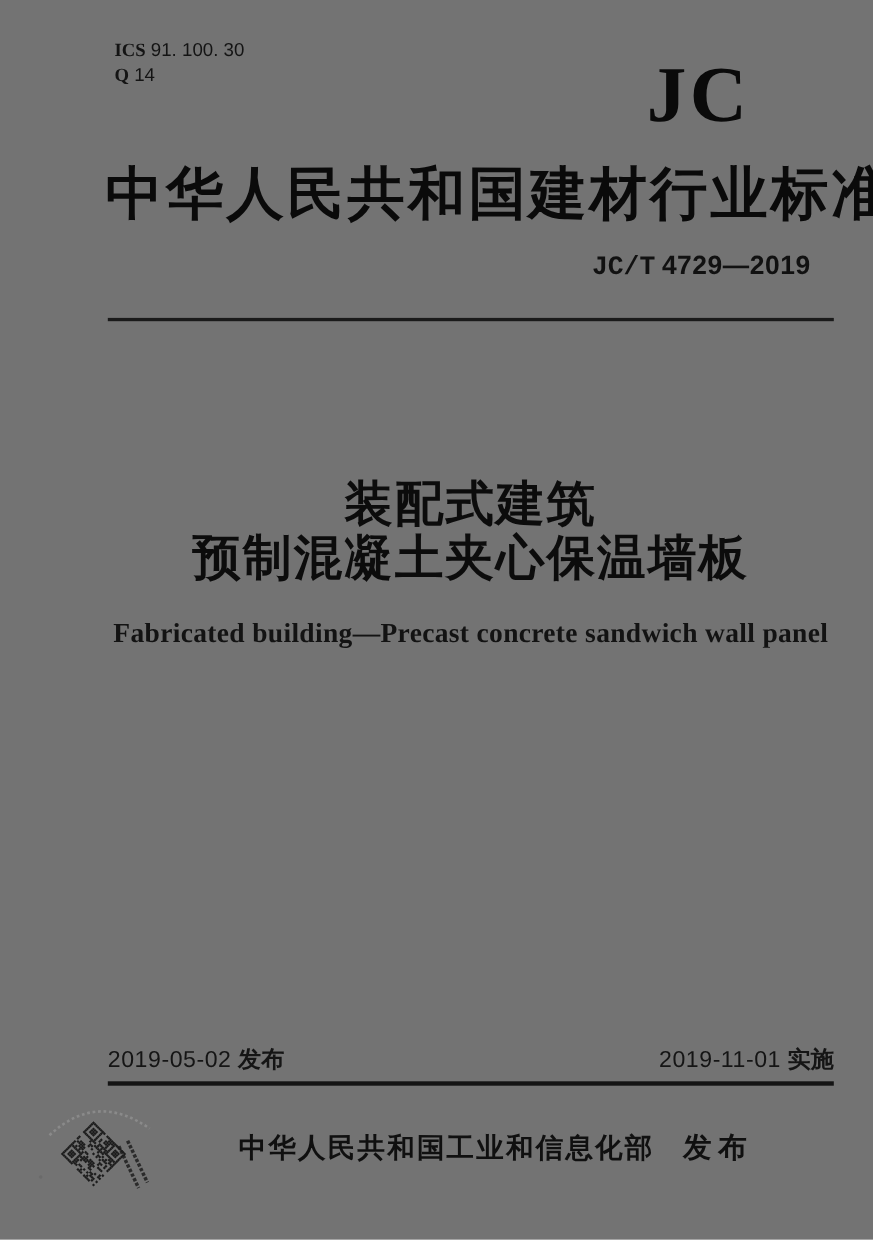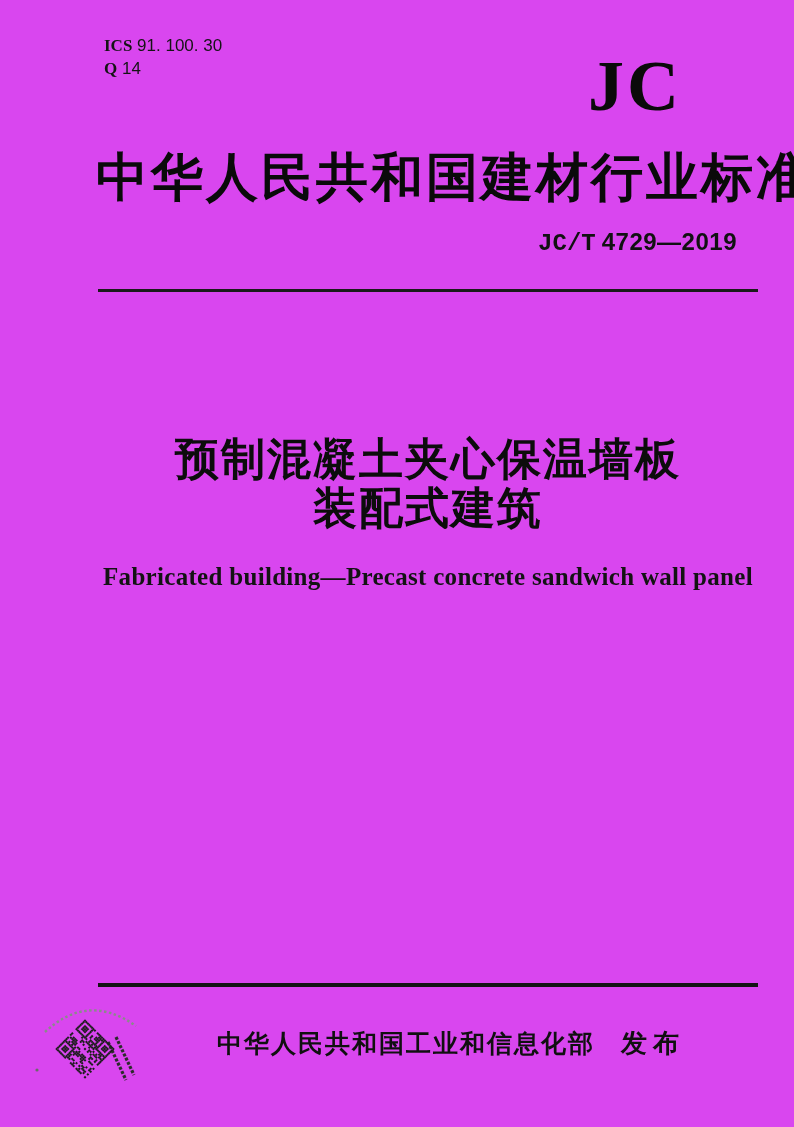--- a/index.html
+++ b/index.html
@@ -2,21 +2,21 @@
 <html><head>
 <meta charset="utf-8">
 <style>
   * { margin: 0; padding: 0; box-sizing: border-box; }
   html, body { background: #e8e8e8; }
   .page {
     position: relative;
     width: 794px;
     height: 1127px;
     margin: 0 auto;
-    background: #d946ef;
+    background: #737373;
     overflow: hidden;
     font-family: "Liberation Serif", "DejaVu Serif", serif;
     color: #111111;
   }
   
   .ics-block {
     position: absolute;
     left: 104px;
     top: 34px;
     font-size: 17px;
@@ -169,26 +169,34 @@
   <div class="std-name">中华人民共和国建材行业标准</div>
 
   <div class="std-number">
     <span class="prefix">JC/T</span>
     <span class="main">4729—2019</span>
   </div>
 
   <div class="rule-top"></div>
 
   <div class="doc-title">
+    <span class="t-line">装配式建筑</span>
     <span class="t-line">预制混凝土夹心保温墙板</span>
-    <span class="t-line">装配式建筑</span>
   </div>
 
   <div class="doc-title-en">Fabricated building—Precast concrete sandwich wall panel</div>
 
+  <div class="dates-row">
+    <div>
+      <span class="date-num">2019-05-02</span><span class="date-label">发布</span>
+    </div>
+    <div>
+      <span class="date-num">2019-11-01</span><span class="date-label">实施</span>
+    </div>
+  </div>
 
   <div class="rule-bottom"></div>
 
   <div class="publisher-row">
     <span class="publisher-name">中华人民共和国工业和信息化部</span><span class="publisher-label">发布</span>
   </div>
 
   <svg class="qr-stamp" viewBox="0 0 140 135" xmlns="http://www.w3.org/2000/svg">
 
     <path d="M25,42 Q68,2 116,36" fill="none" stroke="#8a8a8a" stroke-width="2.4" stroke-dasharray="2.5 2.5"></path>

